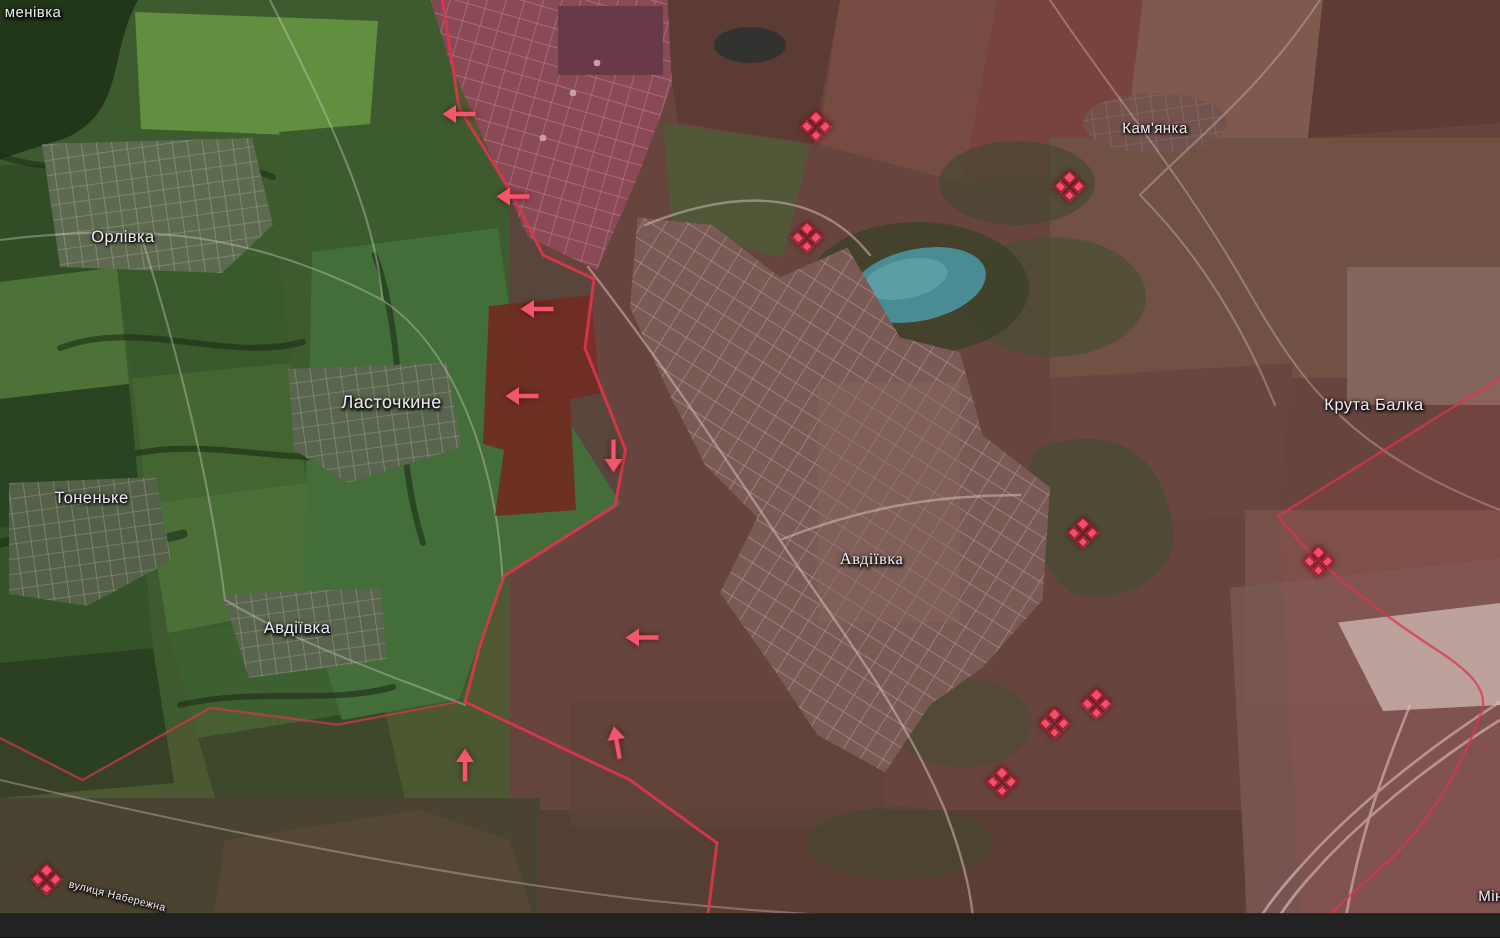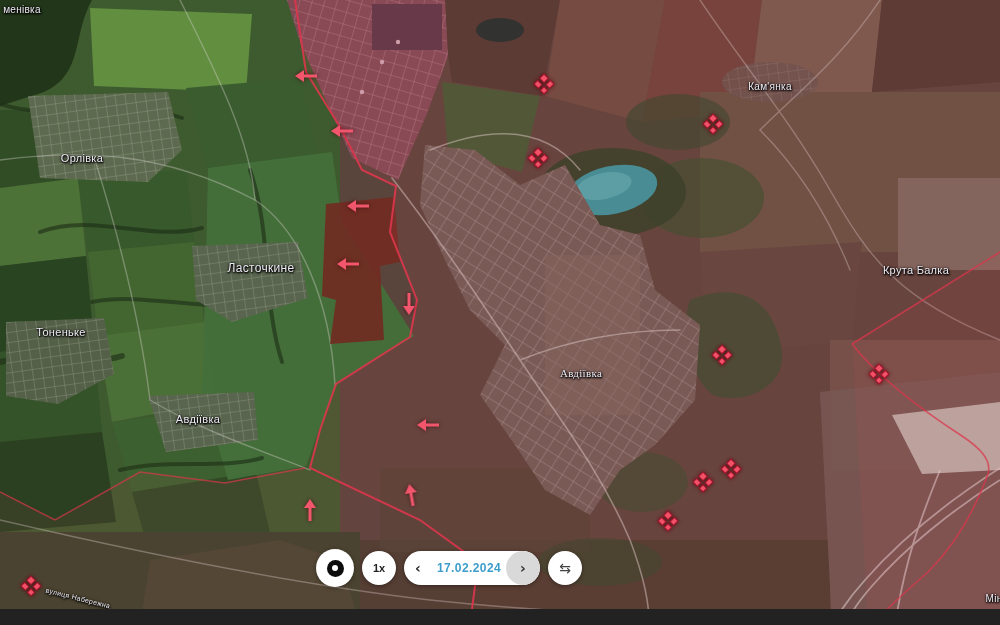--- a/index.html
+++ b/index.html
@@ -278,31 +278,13 @@
       <div class="attack-arrow" style="left: 396px; top: 486px; transform: rotate(80deg);"><svg width="30" height="16" viewBox="0 0 30 16">
           <path d="M27 8 H10" stroke="#f2566d" stroke-width="3" fill="none"></path>
           <path d="M14 2 L5 8 L14 14 Z" fill="#f2566d"></path>
         </svg></div>
       <div class="attack-arrow" style="left: 295px; top: 501px; transform: rotate(90deg);"><svg width="30" height="16" viewBox="0 0 30 16">
           <path d="M27 8 H10" stroke="#f2566d" stroke-width="3" fill="none"></path>
           <path d="M14 2 L5 8 L14 14 Z" fill="#f2566d"></path>
         </svg></div>
     </div>
 
-  <div id="controls">
-    <button class="ctl-btn btn-play">
-      <span class="record-dot"></span>
-    </button>
-    <button class="ctl-btn btn-speed">1x</button>
-    <div class="date-pill">
-      <button class="chev">
-        <span>‹</span>
-      </button>
-      <span class="date-text" id="date-text" style="color: rgb(61, 158, 203);">17.02.2024</span>
-      <button class="chev chev-next">
-        <span>›</span>
-      </button>
-    </div>
-    <button class="ctl-btn btn-reset">
-      <span>⇆</span>
-    </button>
-  </div>
 </div>
 
 </body></html>

